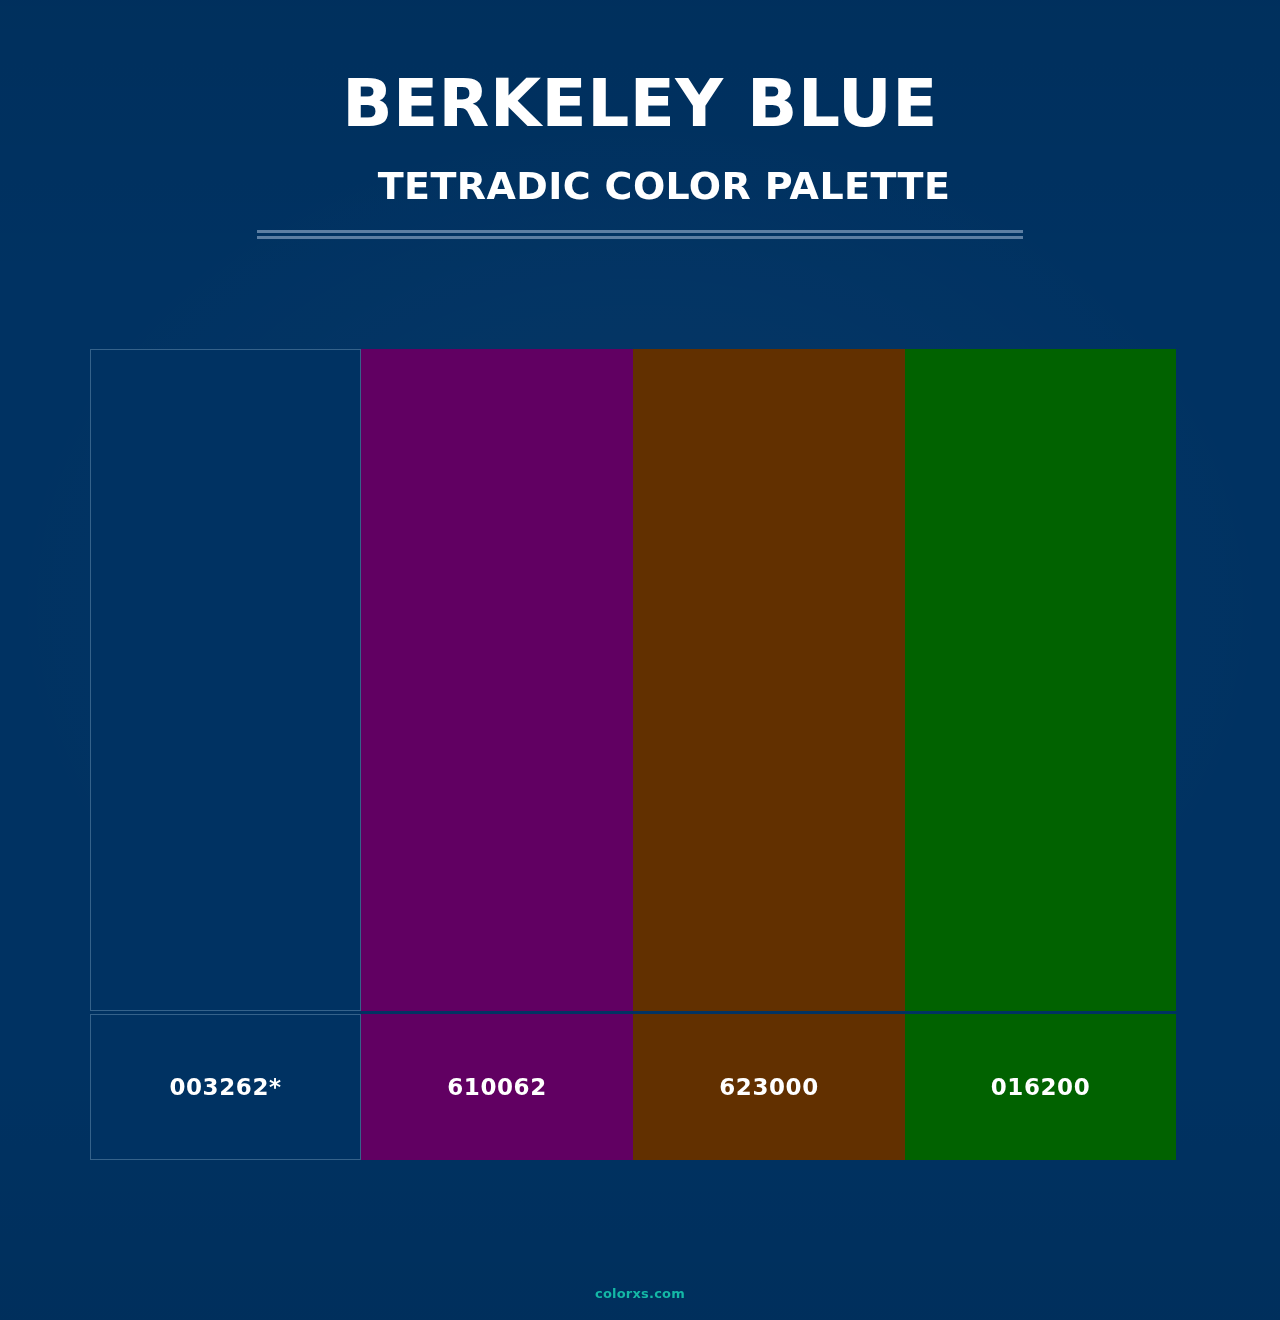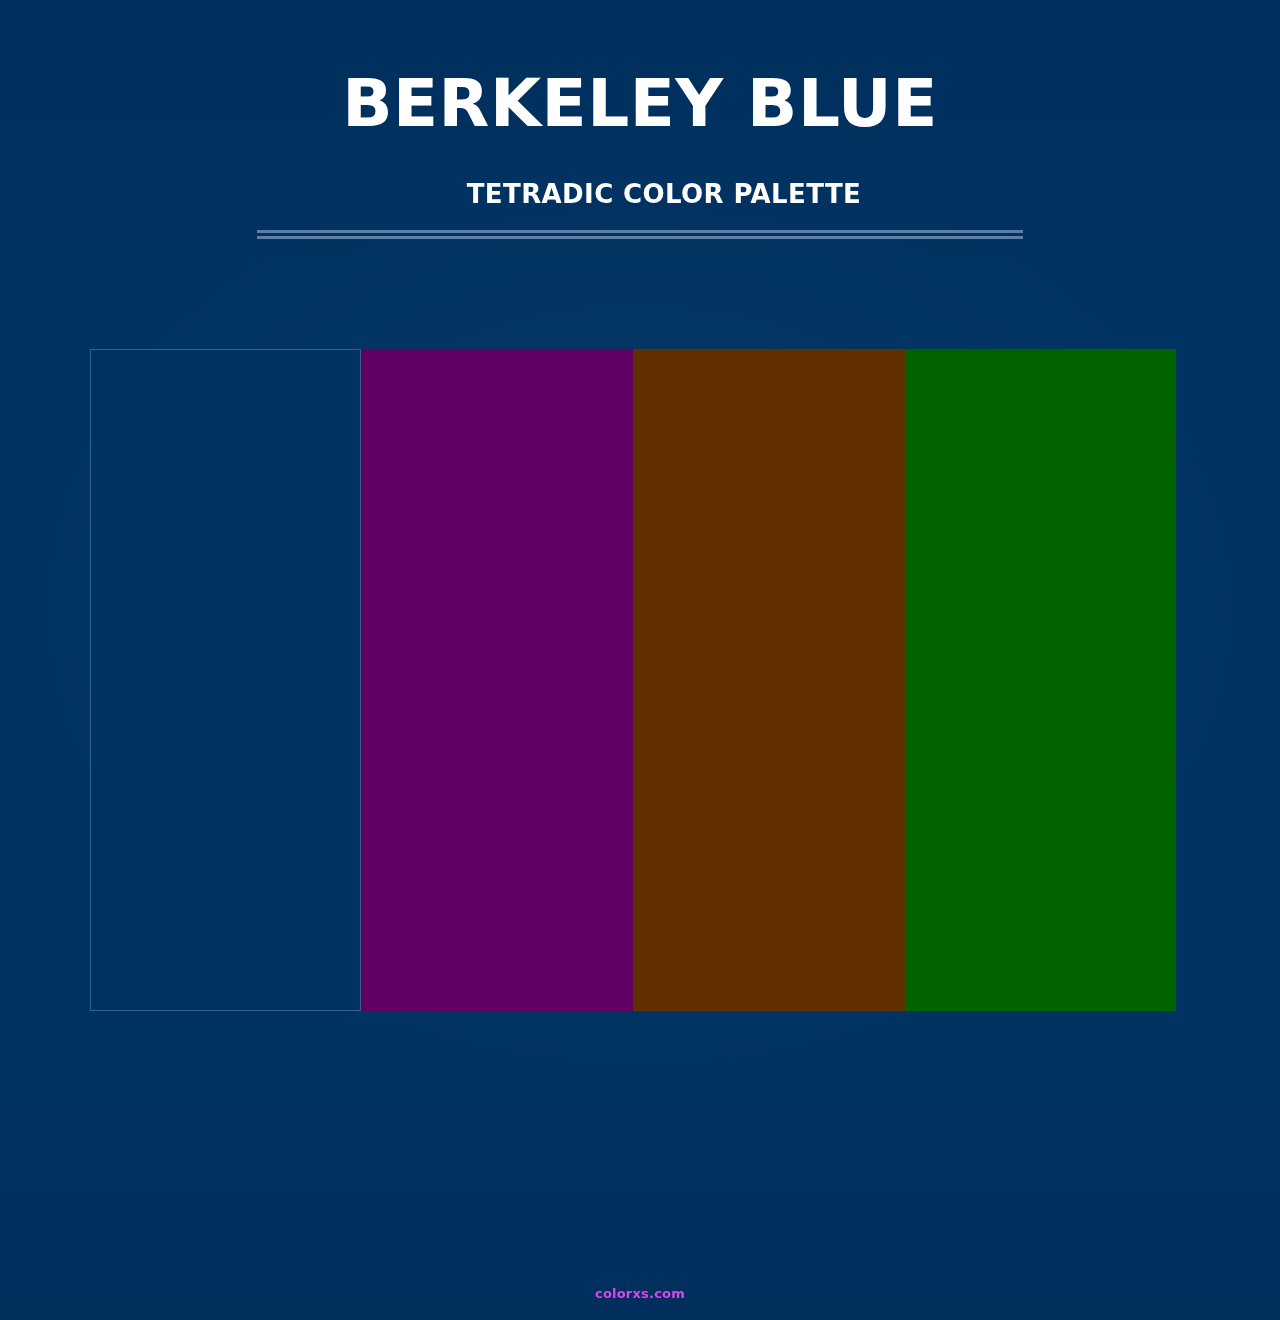--- a/index.html
+++ b/index.html
@@ -43,23 +43,23 @@
     margin: 0;
     padding-top: 74px;
     font-size: 66px;
     line-height: 60px;
     font-weight: 700;
     letter-spacing: 0.5px;
     color: #ffffff;
     font-family: "DejaVu Sans", sans-serif;
   }
   .subtitle {
-    margin: 12px;
+    margin: 4px;
     padding-top: 28px;
-    font-size: 26px;
+    font-size: 38px;
     line-height: 40px;
     font-weight: 700;
     letter-spacing: 0.4px;
     color: #ffffff;
     font-family: "DejaVu Sans", sans-serif;
     padding-left: 48px;
   }
   .divider {
     position: absolute;
     left: 257px;
@@ -128,21 +128,21 @@
     position: absolute;
     left: 0;
     top: 1283px;
     width: 1280px;
     text-align: center;
   }
   .footer-text {
     font-size: 13px;
     font-weight: 700;
     letter-spacing: 0.2px;
-    color: #d946ef;
+    color: #14b8a6;
     font-family: "DejaVu Sans", sans-serif;
   }
 </style>
 </head>
 <body style="background-color: rgb(0, 50, 98);">
 
 <div class="page">
   <div class="bg-vignette"></div>
 
   <div class="header">
@@ -157,19 +157,33 @@
 
   <div class="palette">
 
     <div class="swatch-row">
       <div class="cell c0 outlined" style="background-color: rgb(0, 50, 98);"></div>
       <div class="cell c1" style="background-color: rgb(97, 0, 98);"></div>
       <div class="cell c2" style="background-color: rgb(98, 48, 0);"></div>
       <div class="cell c3" style="background-color: rgb(1, 98, 0);"></div>
     </div>
 
+    <div class="label-row">
+      <div class="cell c0 outlined" style="background-color: rgb(0, 50, 98);">
+        <span class="hexlabel">003262*</span>
+      </div>
+      <div class="cell c1" style="background-color: rgb(97, 0, 98);">
+        <span class="hexlabel">610062</span>
+      </div>
+      <div class="cell c2" style="background-color: rgb(98, 48, 0);">
+        <span class="hexlabel">623000</span>
+      </div>
+      <div class="cell c3" style="background-color: rgb(1, 98, 0);">
+        <span class="hexlabel">016200</span>
+      </div>
+    </div>
 
   </div>
 
   <div class="footer">
     <span class="footer-text">colorxs.com</span>
   </div>
 </div>
 
 </body></html>

